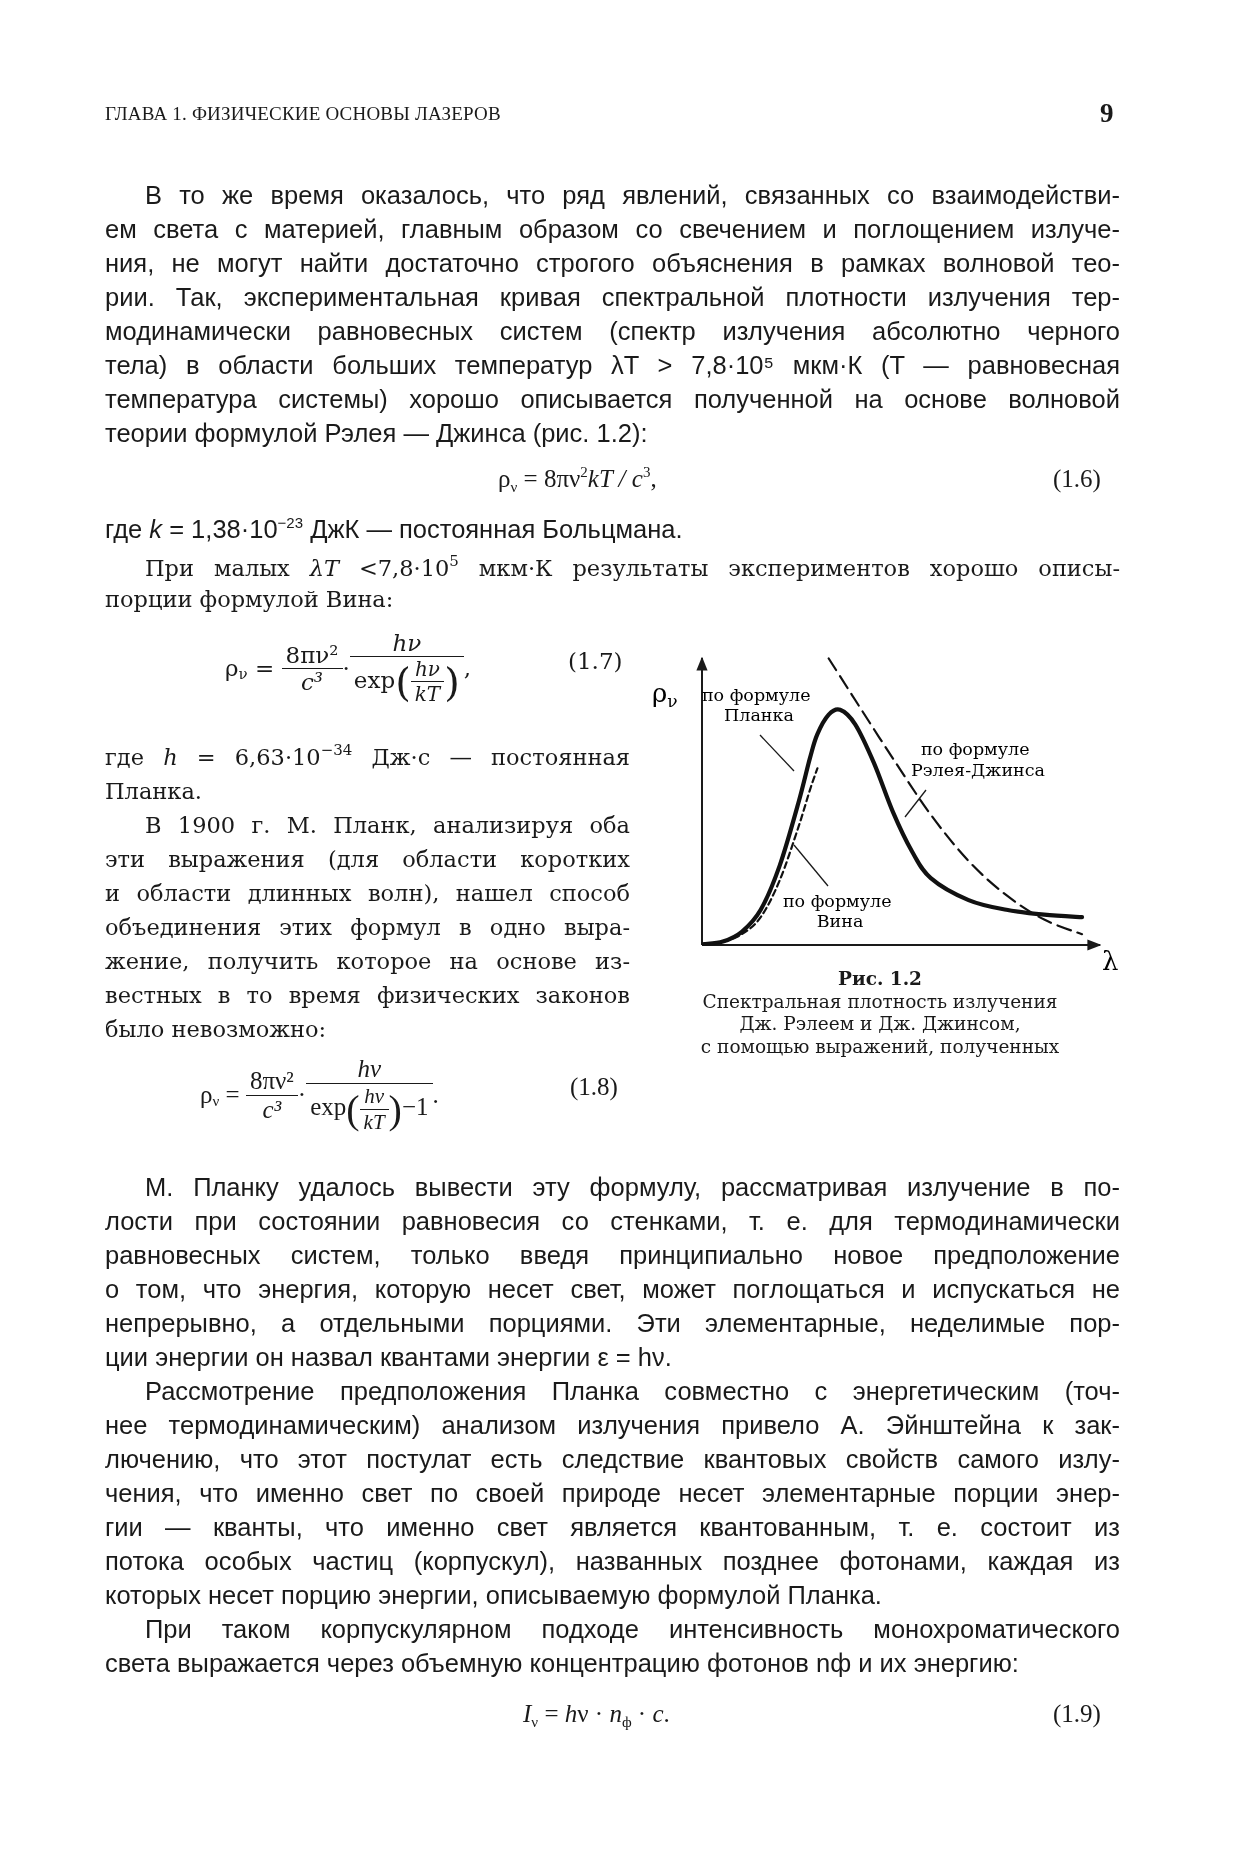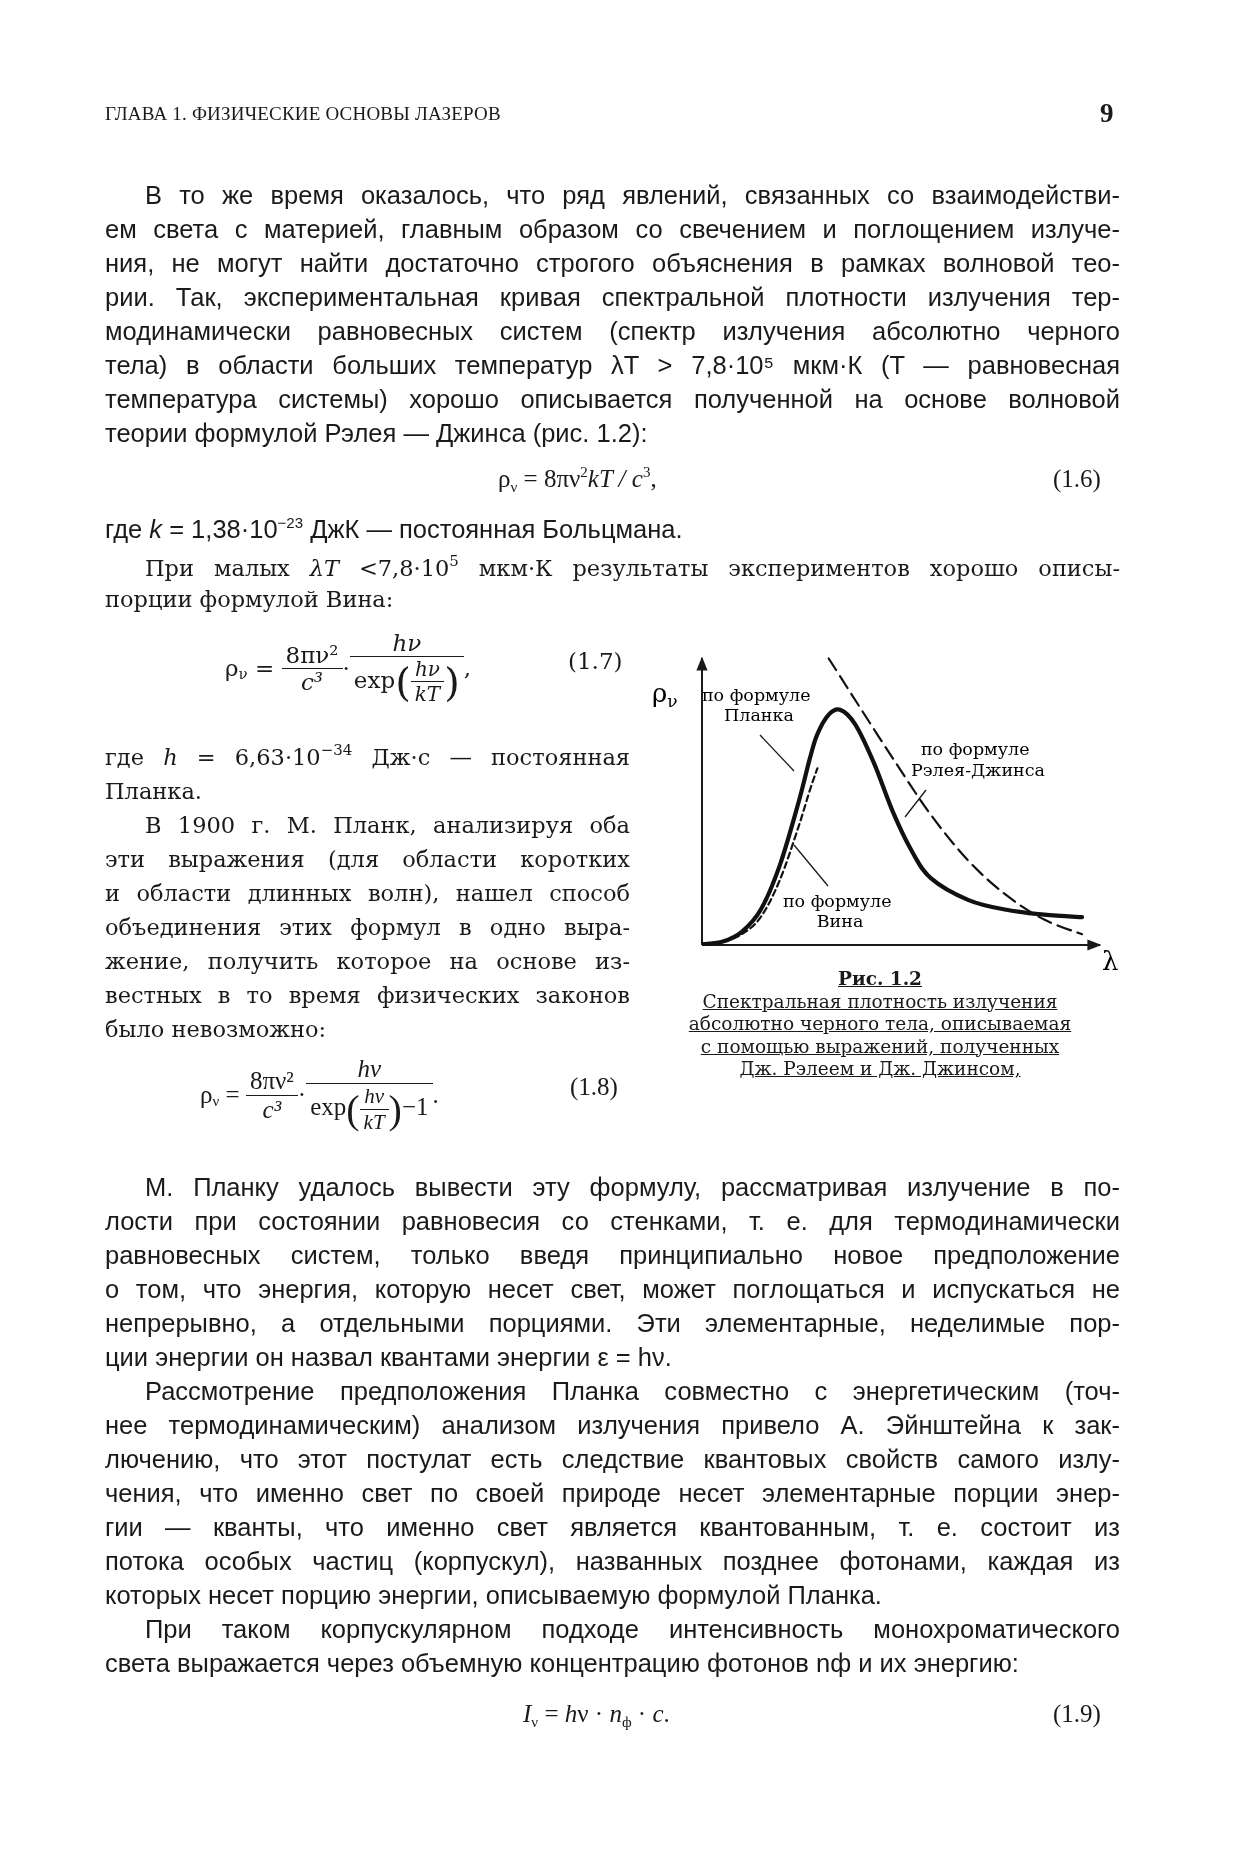--- a/index.html
+++ b/index.html
@@ -35,21 +35,21 @@
   }
   .eq i, .line i { font-style: italic; }
   sup { font-size: 15px; vertical-align: 10px; line-height: 0; }
   sub { font-size: 15px; vertical-align: -5px; line-height: 0; }
   .frac { display: inline-block; vertical-align: middle; text-align: center; }
   .frac > span { display: block; padding: 0 4px; }
   .frac > span.num { border-bottom: 1.6px solid #1a1a1a; }
   .paren { font-size: 40px; vertical-align: middle; line-height: 1; font-weight: 200; }
   .caption {
     position: absolute; left: 640px; width: 480px; text-align: center;
-    font-family: "DejaVu Serif", serif; font-size: 18.5px; line-height: 22.5px; text-decoration: underline;
+    font-family: "DejaVu Serif", serif; font-size: 18.5px; line-height: 22.5px;
   }
   .caption .fig-label { font-weight: bold; }
   svg text { font-family: "DejaVu Serif", serif; }
 </style>
 </head>
 <body>
 
 <div class="abs running-head">ГЛАВА 1. ФИЗИЧЕСКИЕ ОСНОВЫ ЛАЗЕРОВ</div>
 <div class="abs page-num">9</div>
 
@@ -138,23 +138,22 @@
   </text>
   <text font-size="17.5" text-anchor="middle">
     <tspan x="200" y="267">по формуле</tspan>
     <tspan x="200" y="287">Вина</tspan>
   </text>
 </svg>
 
 <div class="caption" style="top:968px">
   <div class="fig-label">Рис. 1.2</div>
   <div>Спектральная плотность излучения</div>
-  <div>абсолютно черного тела, описываемая</div>
+  <div>Дж. Рэлеем и Дж. Джинсом,</div>
   <div>с помощью выражений, полученных</div>
-  <div>Дж. Рэлеем и Дж. Джинсом,</div>
 </div>
 
 <div>
   <div class="line indent" style="top:1170px">М. Планку удалось вывести эту формулу, рассматривая излучение в по-</div>
   <div class="line" style="top:1204px">лости при состоянии равновесия со стенками, т. е. для термодинамически</div>
   <div class="line" style="top:1238px">равновесных систем, только введя принципиально новое предположение</div>
   <div class="line" style="top:1272px">о том, что энергия, которую несет свет, может поглощаться и испускаться не</div>
   <div class="line" style="top:1306px">непрерывно, а отдельными порциями. Эти элементарные, неделимые пор-</div>
   <div class="line last" style="top:1340px">ции энергии он назвал квантами энергии ε = hν.</div>
 </div>

